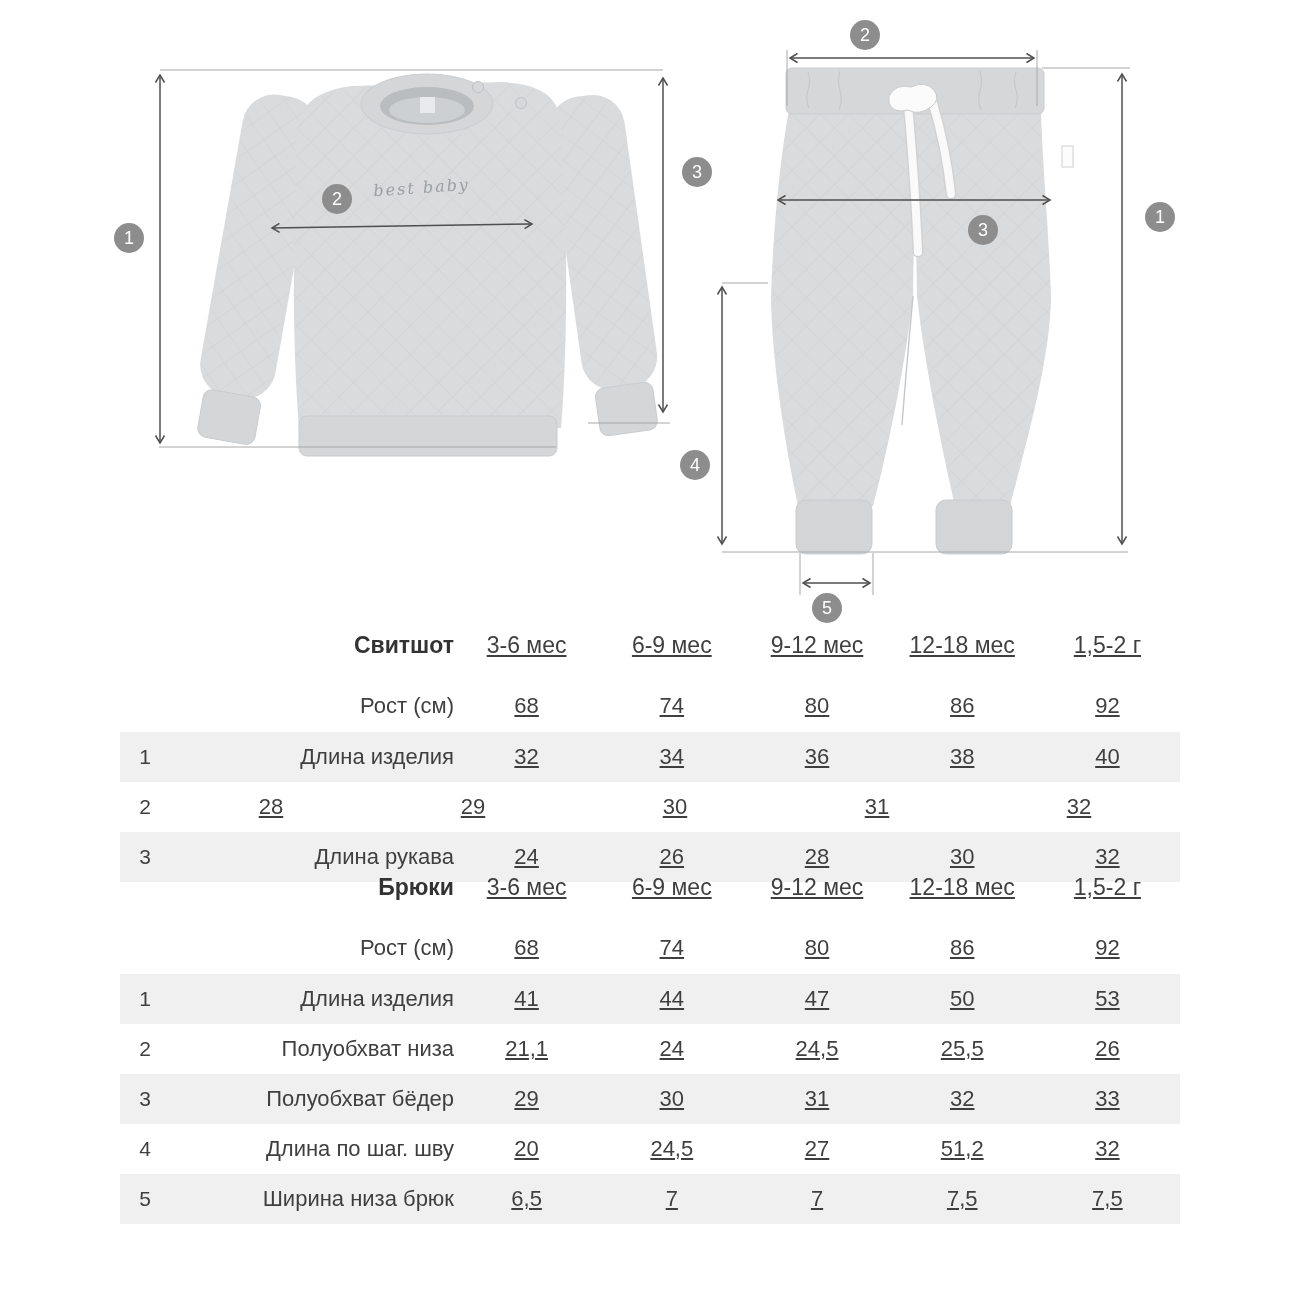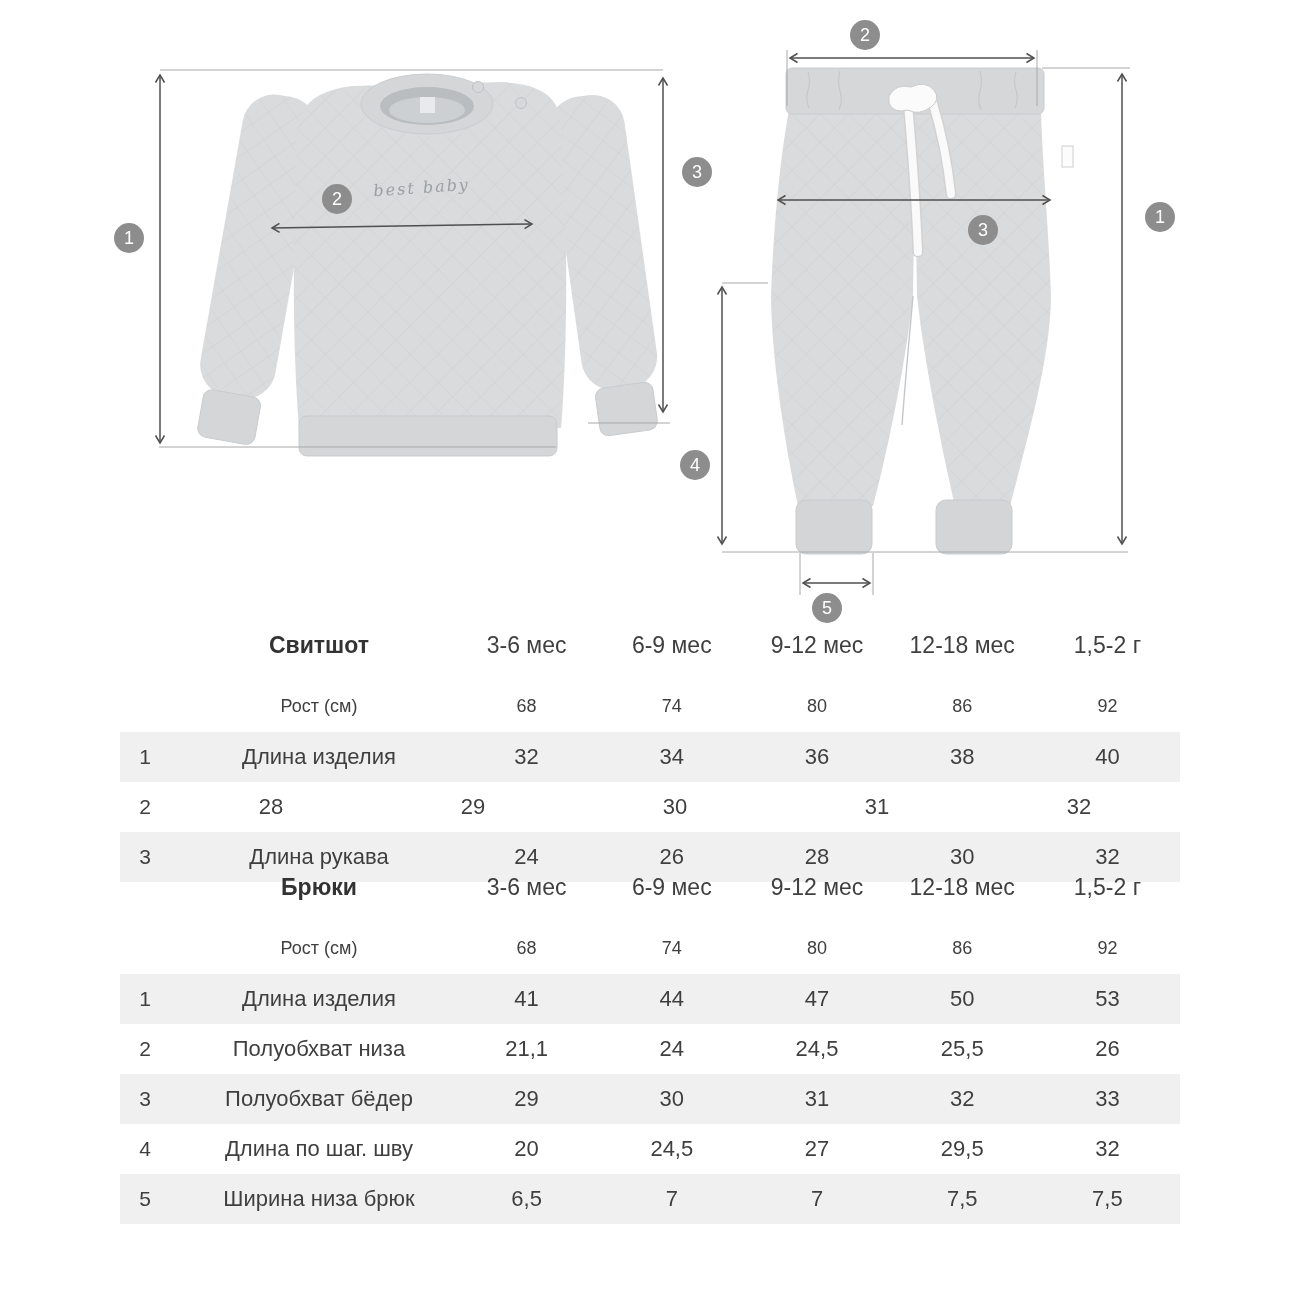--- a/index.html
+++ b/index.html
@@ -9,28 +9,28 @@
   }
   .diagram-svg{position:absolute;left:0;top:0;}
   .marker{
     position:absolute;width:30px;height:30px;border-radius:50%;
     background:#8d8d8d;color:#ffffff;display:flex;align-items:center;justify-content:center;
     font-size:18px;line-height:1;user-select:none;
   }
   .stable{position:absolute;left:120px;width:1060px;}
   .trow{display:flex;align-items:center;}
   .thead{height:46px;font-size:23px;}
-  .growth{height:52px;margin-top:12px;font-size:18px;}
+  .growth{height:52px;margin-top:12px;font-size:22px;}
   .drow{height:50px;font-size:22px;}
   .shade{background:#f0f0f0;}
   .c{text-align:center;}
   .num{flex:0 0 50px;width:50px;font-size:21px;color:#3f3f3f;}
-  .label{flex:0 0 270px;width:270px;text-align:center;padding-left:14px;}
+  .label{flex:0 0 270px;width:270px;text-align:right;padding-left:14px;}
   .title{font-weight:bold;color:#333333;}
-  .v{flex:1;}
+  .v{flex:1;text-decoration:underline;}
 </style>
 </head>
 <body>
 
 <div class="page">
 
   <svg class="diagram-svg" width="1300" height="620" viewBox="0 0 1300 620">
     <defs>
       <pattern id="quilt" width="20" height="20" patternUnits="userSpaceOnUse" patternTransform="rotate(45)">
         <rect width="20" height="20" fill="#d9dbdd"></rect>
@@ -224,21 +224,21 @@
       <div class="c v">31</div>
       <div class="c v">32</div>
       <div class="c v">33</div>
     </div>
     <div class="trow drow">
       <div class="c num">4</div>
       <div class="c label">Длина по шаг. шву</div>
       <div class="c v">20</div>
       <div class="c v">24,5</div>
       <div class="c v">27</div>
-      <div class="c v">29,5</div>
+      <div class="c v">51,2</div>
       <div class="c v">32</div>
     </div>
     <div class="trow drow shade">
       <div class="c num">5</div>
       <div class="c label">Ширина низа брюк</div>
       <div class="c v">6,5</div>
       <div class="c v">7</div>
       <div class="c v">7</div>
       <div class="c v">7,5</div>
       <div class="c v">7,5</div>

